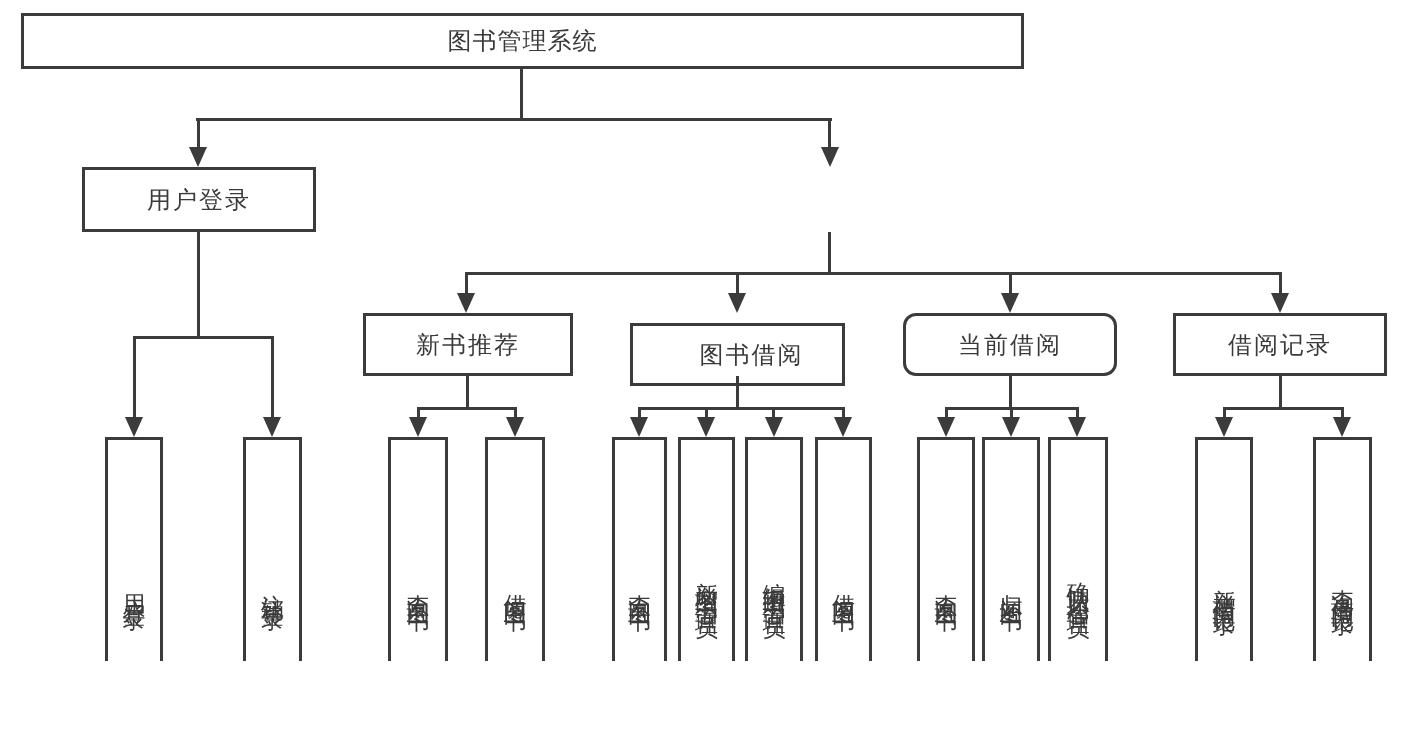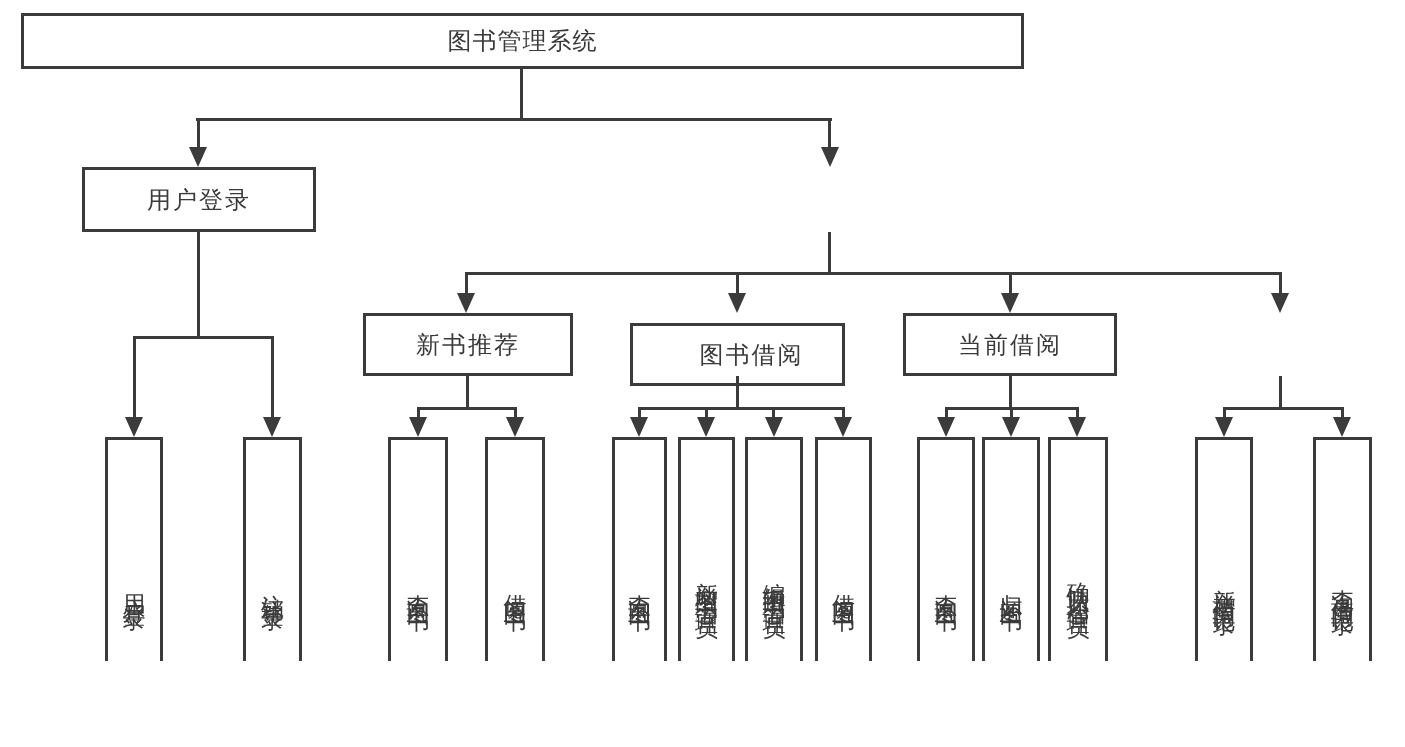--- a/index.html
+++ b/index.html
@@ -81,21 +81,22 @@
   <div class="line" style="left:736px; top:272px; width:3px; height:23px;"></div>
   <div class="line" style="left:1009px; top:272px; width:3px; height:23px;"></div>
   <div class="line" style="left:1279px; top:272px; width:3px; height:23px;"></div>
   <div class="arrow-down" style="left:457px; top:293px;"></div>
   <div class="arrow-down" style="left:728px; top:293px;"></div>
   <div class="arrow-down" style="left:1001px; top:293px;"></div>
   <div class="arrow-down" style="left:1271px; top:293px;"></div>
 
   <div class="box h" style="left:363px; top:313px; width:210px; height:63px;text-align:right;">新书推荐</div>
   <div class="box h" style="left:630px; top:323px; width:215px; height:63px;padding-left:28px;">图书借阅</div>
-  <div class="box h" style="left:903px; top:313px; width:214px; height:63px;">当前借阅</div>
+  <div class="box h" style="left:903px; top:313px; width:214px; height:63px;border-radius:13px;">当前借阅</div>
+  <div class="box h" style="left:1173px; top:313px; width:214px; height:63px;">借阅记录</div>
 
   <div class="line" style="left:466px; top:376px; width:3px; height:31px;"></div>
   <div class="line" style="left:417px; top:407px; width:100px; height:3px;"></div>
   <div class="line" style="left:417px; top:407px; width:3px; height:12px;"></div>
   <div class="line" style="left:514px; top:407px; width:3px; height:12px;"></div>
   <div class="arrow-down" style="left:409px; top:417px;"></div>
   <div class="arrow-down" style="left:506px; top:417px;"></div>
 
   <div class="line" style="left:736px; top:376px; width:3px; height:31px;"></div>
   <div class="line" style="left:638px; top:407px; width:207px; height:3px;"></div>

